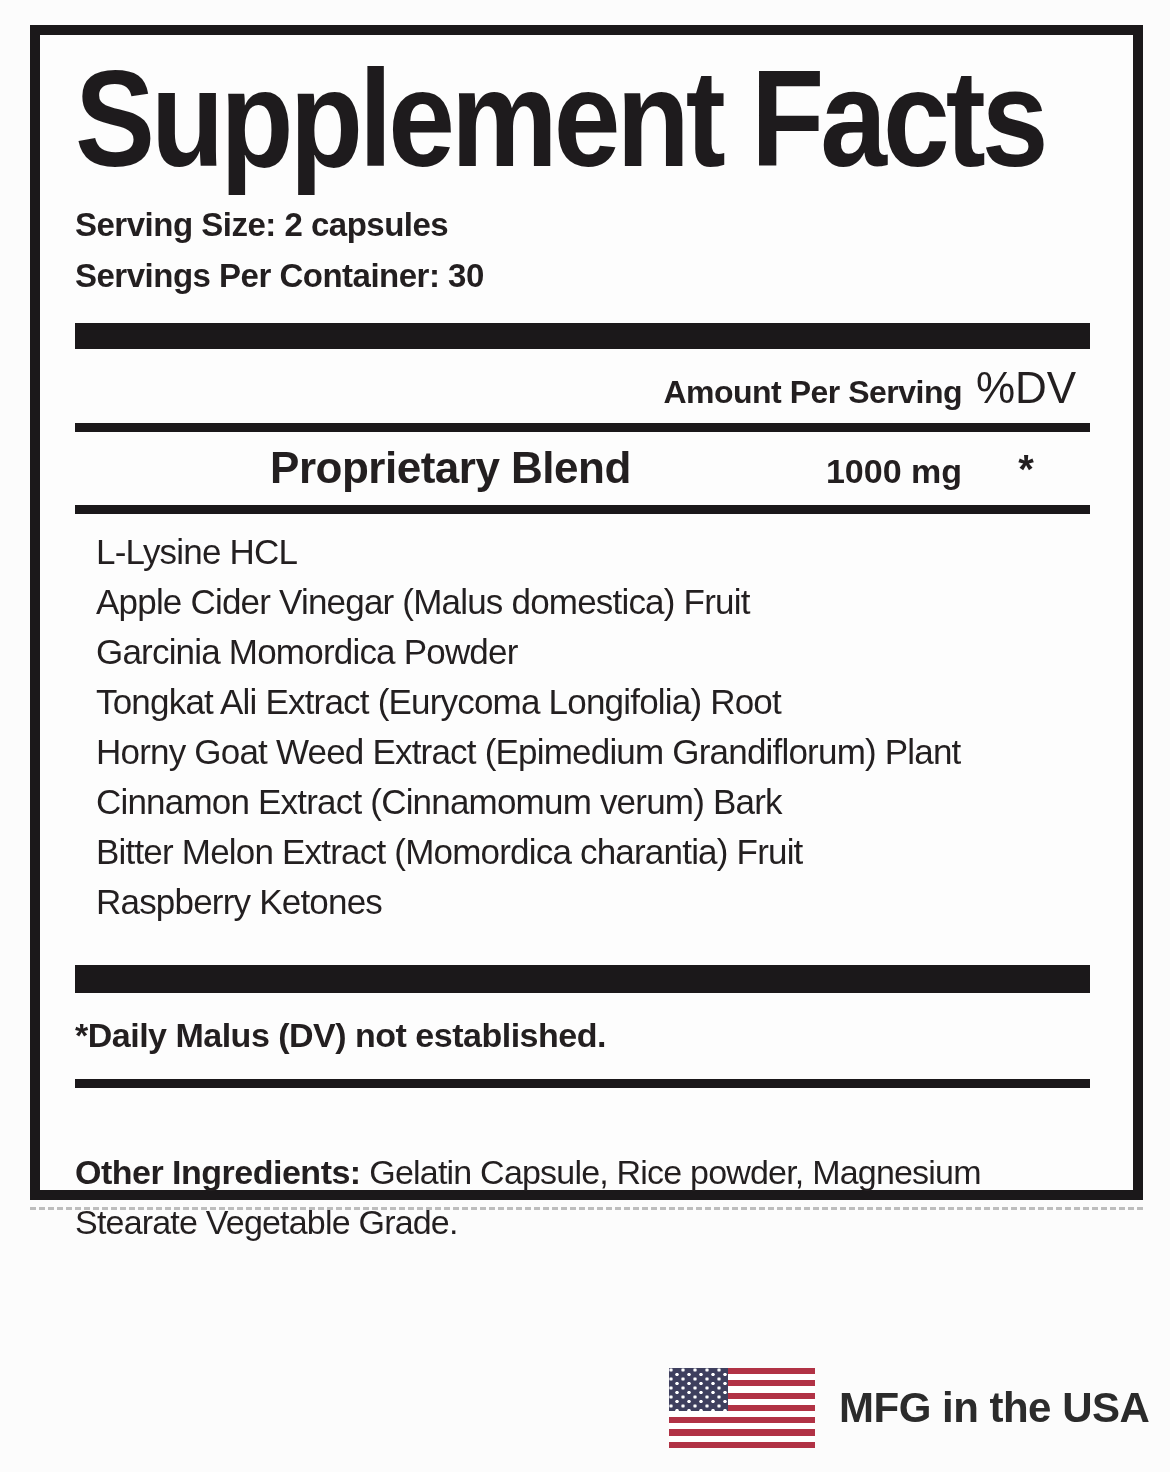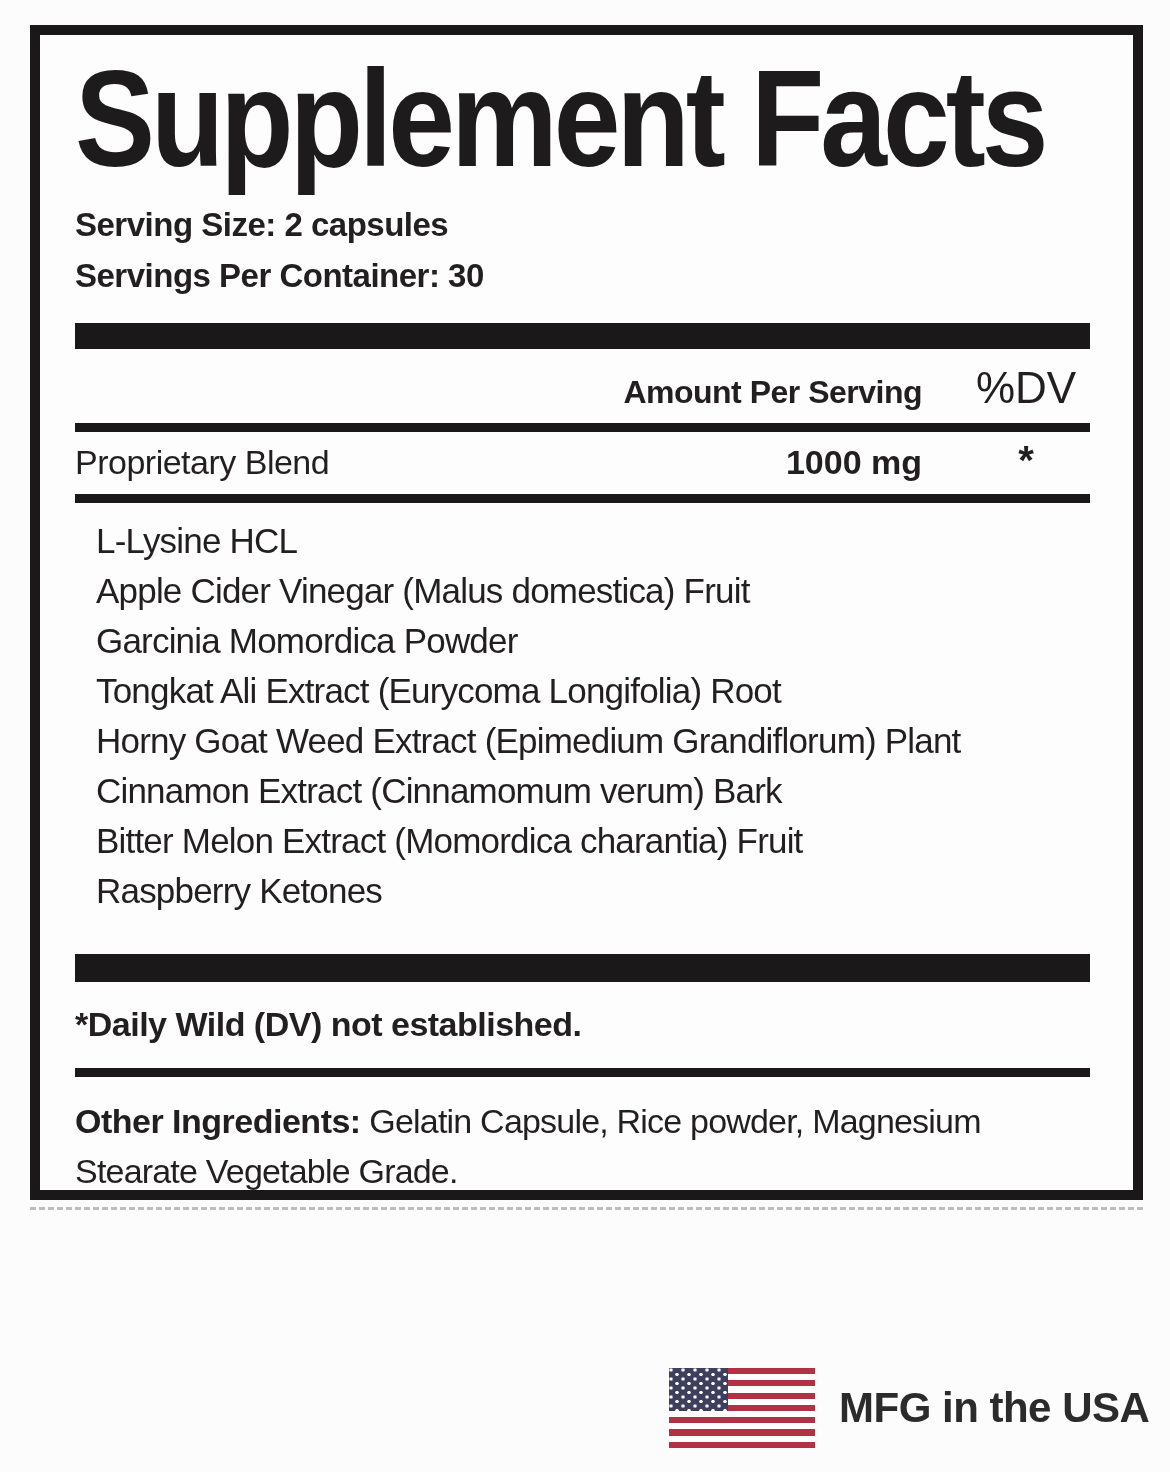--- a/index.html
+++ b/index.html
@@ -49,33 +49,32 @@
     height: 26px;
     background: #1b181a;
     margin-top: 22px;
   }
   .bar.mid { margin-top: 20px; height: 28px; }
 
   .cols {
     display: grid;
     grid-template-columns: 1fr auto 128px;
     align-items: baseline;
-    gap: 40px;
   }
   .header-row { padding: 14px 0 10px 0; }
   .header-row .amount-header {
     font-size: 32px; font-weight: bold; letter-spacing: -0.5px; text-align: right;
   }
   .header-row .dv-header {
     font-size: 44px; font-weight: normal; text-align: center;
   }
   .rule { height: 9px; background: #1b181a; }
 
   .blend-row { padding: 11px 0 12px 0; }
-  .blend-name { font-size: 34px; font-weight: normal; letter-spacing: -0.5px; }
+  .blend-name { font-size: 44px; font-weight: bold; letter-spacing: -0.5px; text-align: center; }
   .blend-amount { font-size: 34px; font-weight: bold; text-align: right; }
   .blend-dv { font-size: 40px; font-weight: bold; text-align: center; line-height: 34px; }
 
   .ingredients {
     list-style: none;
     padding: 13px 0 18px 21px;
   }
   .ingredients li {
     font-size: 35px;
     line-height: 50px;
@@ -88,20 +87,21 @@
     letter-spacing: -0.5px;
     padding: 23px 0 24px 0;
   }
 
   .other {
     padding-top: 19px;
     font-size: 34px;
     line-height: 50px;
     letter-spacing: -0.8px;
     max-width: 985px;
+    margin-top: 40px;
   }
   .other b { letter-spacing: -0.5px; }
 
   .perforation {
     position: absolute;
     left: 30px; top: 1207px;
     width: 1113px;
     border-top: 3px dashed #bdbdbd;
   }
 
@@ -188,21 +188,21 @@
 
         <li>Cinnamon Extract (Cinnamomum verum) Bark</li>
 
         <li>Bitter Melon Extract (Momordica charantia) Fruit</li>
 
         <li>Raspberry Ketones</li>
       </ul>
 
     <div class="bar mid"></div>
 
-    <div class="footnote">*Daily Wild (DV) not established.</div>
+    <div class="footnote">*Daily Malus (DV) not established.</div>
 
     <div class="rule"></div>
 
     <p class="other"><b>Other Ingredients:</b><span> Gelatin Capsule, Rice powder, Magnesium Stearate Vegetable Grade.</span></p>
 
   </div>
 
   <div class="perforation"></div>
 
   <div class="footer">

